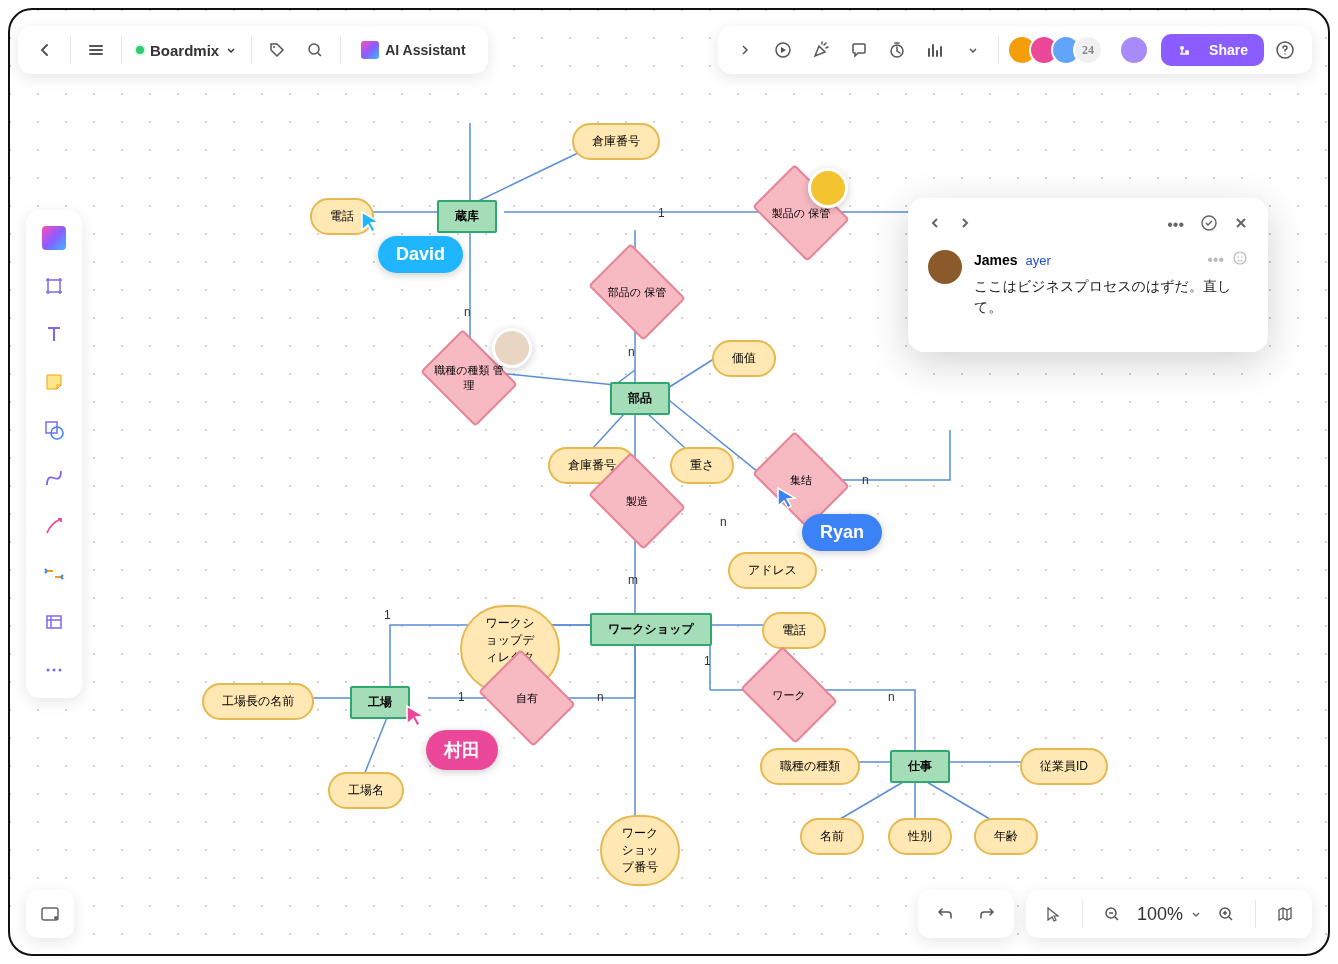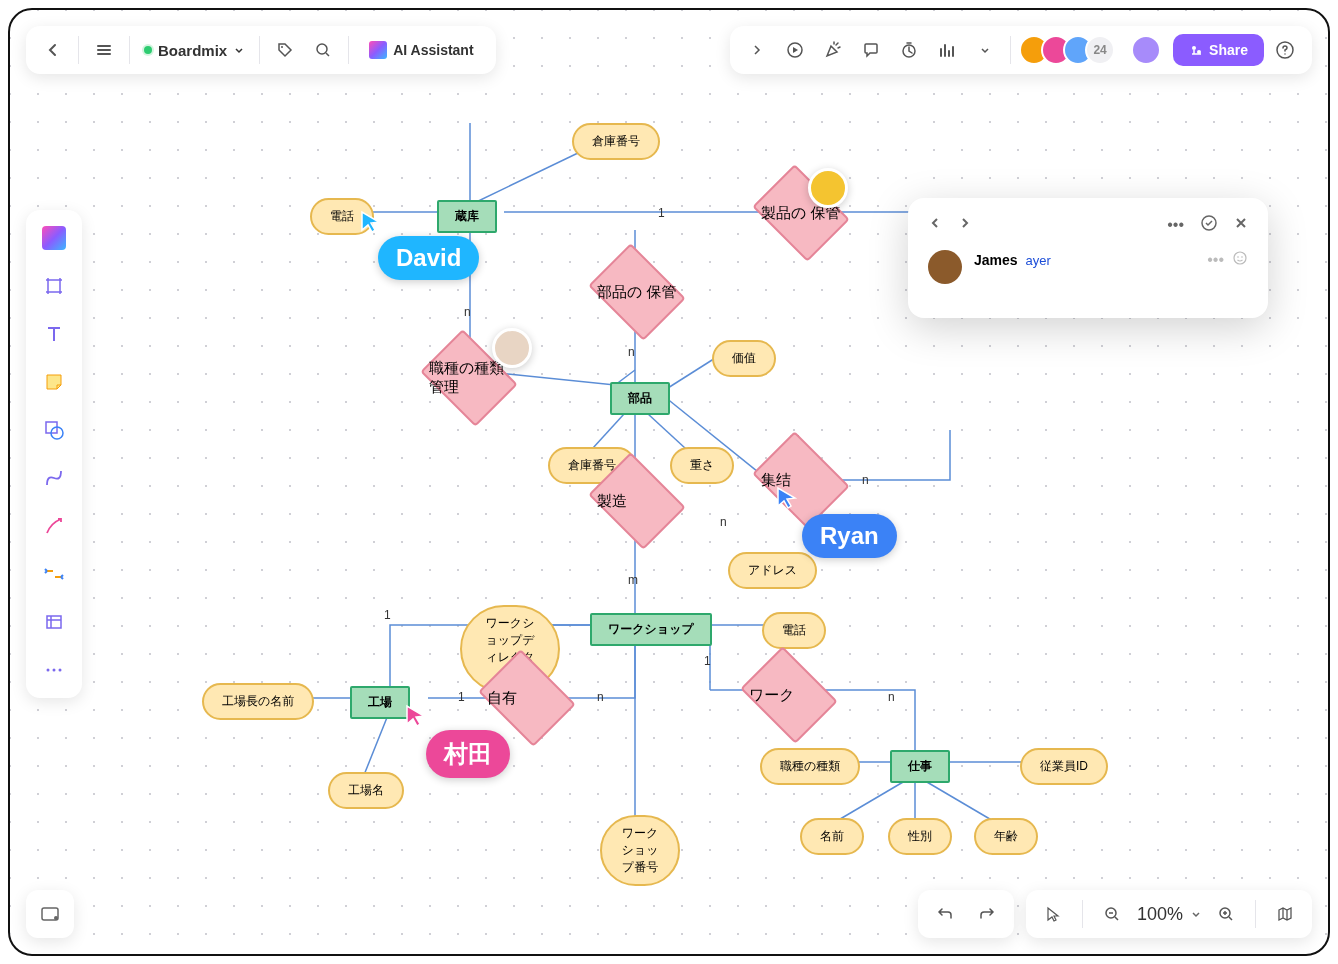--- a/index.html
+++ b/index.html
@@ -4,61 +4,61 @@
 <style>
 * { box-sizing: border-box; margin: 0; padding: 0; }
 body { font-family: -apple-system, BlinkMacSystemFont, "Segoe UI", sans-serif; background: #fff; width: 1338px; height: 964px; overflow: hidden; position: relative; }
 
 .app-frame { position: absolute; inset: 8px; border: 2px solid #111; border-radius: 24px; background: #fff; overflow: hidden; }
 
 
 .canvas { position: absolute; inset: 0; background-image: radial-gradient(#d0d0d6 1.5px, transparent 1.5px); background-size: 28px 28px; background-position: 14px 14px; }
 
 
-.topbar { position: absolute; top: 16px; left: 16px; right: 16px; display: flex; gap: 12px; z-index: 50; }
+.topbar { position: absolute; top: 16px; left: 8px; right: 16px; display: flex; gap: 12px; z-index: 50; }
 .topbar-left, .topbar-right { display: flex; align-items: center; gap: 4px; background: #fff; border-radius: 14px; padding: 6px 10px; box-shadow: 0 4px 16px rgba(0,0,0,0.1); height: 48px; }
 .topbar-right { margin-left: auto; }
 .tbtn { width: 34px; height: 34px; display: flex; align-items: center; justify-content: center; border-radius: 8px; cursor: pointer; color: #555; }
 .divider { width: 1px; height: 28px; background: #e5e5ea; margin: 0 4px; }
 .brand { display: flex; align-items: center; gap: 6px; font-weight: 600; font-size: 15px; padding: 0 6px; color: #333; }
 .brand-icon { width: 8px; height: 8px; border-radius: 50%; background: #2ecc71; box-shadow: 0 0 0 2px #d4f5e0; }
 .ai-pill { display: flex; align-items: center; gap: 6px; font-weight: 600; font-size: 14px; padding: 6px 12px; color: #333; }
 .ai-logo { width: 18px; height: 18px; background: linear-gradient(135deg,#ff4db8,#8b5cff,#3bb7ff); border-radius: 3px; }
 
-.avatars { display: flex; align-items: center; }
+.avatars { display: flex; align-items: center; font-family: Liberation Serif, serif; }
 .avatar { width: 30px; height: 30px; border-radius: 50%; border: 2px solid #fff; margin-left: -8px; background: #ccc; display: flex; align-items: center; justify-content: center; font-size: 13px; color: #fff; overflow: hidden; }
 .avatar:first-child { margin-left: 0; }
 .av-count { width: 30px; height: 30px; border-radius: 50%; background: #f0f0f3; color: #888; font-size: 12px; font-weight: 600; display: flex; align-items: center; justify-content: center; margin-left: -8px; border: 2px solid #fff; }
-.share-btn { background: #8b5cff; color: #fff; font-weight: 600; font-size: 14px; border-radius: 10px; padding: 8px 16px; display: flex; align-items: center; gap: 6px; margin-left: 8px; cursor: pointer; }
+.share-btn { background: #8b5cff; color: #fff; font-weight: 600; font-size: 14px; border-radius: 10px; padding: 8px 16px; display: flex; align-items: center; gap: 18px; margin-left: 8px; cursor: pointer; }
 
 
 .sidebar { position: absolute; left: 16px; top: 200px; width: 56px; background: #fff; border-radius: 14px; box-shadow: 0 4px 16px rgba(0,0,0,0.1); padding: 8px; display: flex; flex-direction: column; gap: 8px; align-items: center; z-index: 40; }
 .side-btn { width: 40px; height: 40px; display: flex; align-items: center; justify-content: center; border-radius: 10px; cursor: pointer; color: #7b68ee; font-size: 20px; }
 
 
 .bottom-left { position: absolute; bottom: 16px; left: 16px; width: 48px; height: 48px; background: #fff; border-radius: 12px; box-shadow: 0 4px 16px rgba(0,0,0,0.1); display: flex; align-items: center; justify-content: center; cursor: pointer; z-index: 40; }
 .bottom-right { position: absolute; bottom: 16px; right: 16px; display: flex; gap: 12px; z-index: 40; }
 .br-group { background: #fff; border-radius: 12px; box-shadow: 0 4px 16px rgba(0,0,0,0.1); height: 48px; display: flex; align-items: center; padding: 0 10px; gap: 8px; }
 .zoom-text { font-size: 18px; font-weight: 500; color: #333; }
 
 
 .node { position: absolute; display: flex; align-items: center; justify-content: center; text-align: center; font-size: 12px; }
 .rect { background: #a5ddb9; border: 2px solid #2ea86c; border-radius: 2px; font-weight: 700; padding: 6px 16px; }
 .oval { background: #ffe8b3; border: 2px solid #e6b84f; border-radius: 999px; padding: 8px 18px; }
 .diamond { width: 78px; height: 60px; }
 .diamond-inner { width: 100%; height: 100%; background: #f7b9c2; border: 2px solid #e58598; transform: rotate(45deg); border-radius: 4px; }
-.diamond-text { position: absolute; font-size: 15px; text-align: left; width: 80px; }
+.diamond-text { position: absolute; font-size: 11px; text-align: center; width: 80px; }
 .lbl { font-size: 12px; color: #333; }
 
 
 svg.edges { position: absolute; inset: 0; width: 100%; height: 100%; }
 svg.edges line, svg.edges path { stroke: #5b8dd6; stroke-width: 1.5; fill: none; }
 
 
-.cursor-pill { position: absolute; border-radius: 999px; padding: 8px 18px; color: #fff; font-weight: 600; font-size: 24px; box-shadow: 0 2px 8px rgba(0,0,0,0.2); z-index: 30; }
+.cursor-pill { position: absolute; border-radius: 999px; padding: 8px 18px; color: #fff; font-weight: 600; font-size: 18px; box-shadow: 0 2px 8px rgba(0,0,0,0.2); z-index: 30; }
 .cursor-ptr { position: absolute; z-index: 31; }
 
 
 .comment-panel { position: absolute; top: 188px; right: 60px; width: 360px; background: #fff; border-radius: 16px; box-shadow: 0 10px 40px rgba(0,0,0,0.18); padding: 16px 20px 20px; z-index: 60; }
 .cp-header { display: flex; align-items: center; justify-content: space-between; margin-bottom: 14px; }
 .cp-nav { display: flex; gap: 16px; color: #666; }
 .cp-actions { display: flex; gap: 16px; color: #666; align-items: center; }
 .comment { display: flex; gap: 12px; margin-bottom: 14px; }
 .comment-av { width: 34px; height: 34px; border-radius: 50%; background: #d4a574; flex-shrink: 0; }
 .comment-body { flex: 1; }
@@ -460,17 +460,18 @@
         <span class="comment-name">James</span>
         <span class="comment-time">ayer</span>
         <span style="margin-left:auto;color:#bbb;cursor:pointer">•••</span>
         <span style="color:#bbb;cursor:pointer"><svg width="16" height="16" viewBox="0 0 16 16">
                 <circle cx="8" cy="8" r="6" stroke="currentColor" stroke-width="1.2" fill="none"></circle>
                 <circle cx="6" cy="7" r="0.8" fill="currentColor"></circle>
                 <circle cx="10" cy="7" r="0.8" fill="currentColor"></circle>
                 <path d="M5.5 10 Q8 12 10.5 10" stroke="currentColor" stroke-width="1.2" fill="none"></path>
               </svg></span>
       </div>
+      <div class="comment-text">ここはビジネスプロセスのはずだ。直して。</div>
     </div>
   </div>
 </div>
 
 </div>
 
 </body></html>

